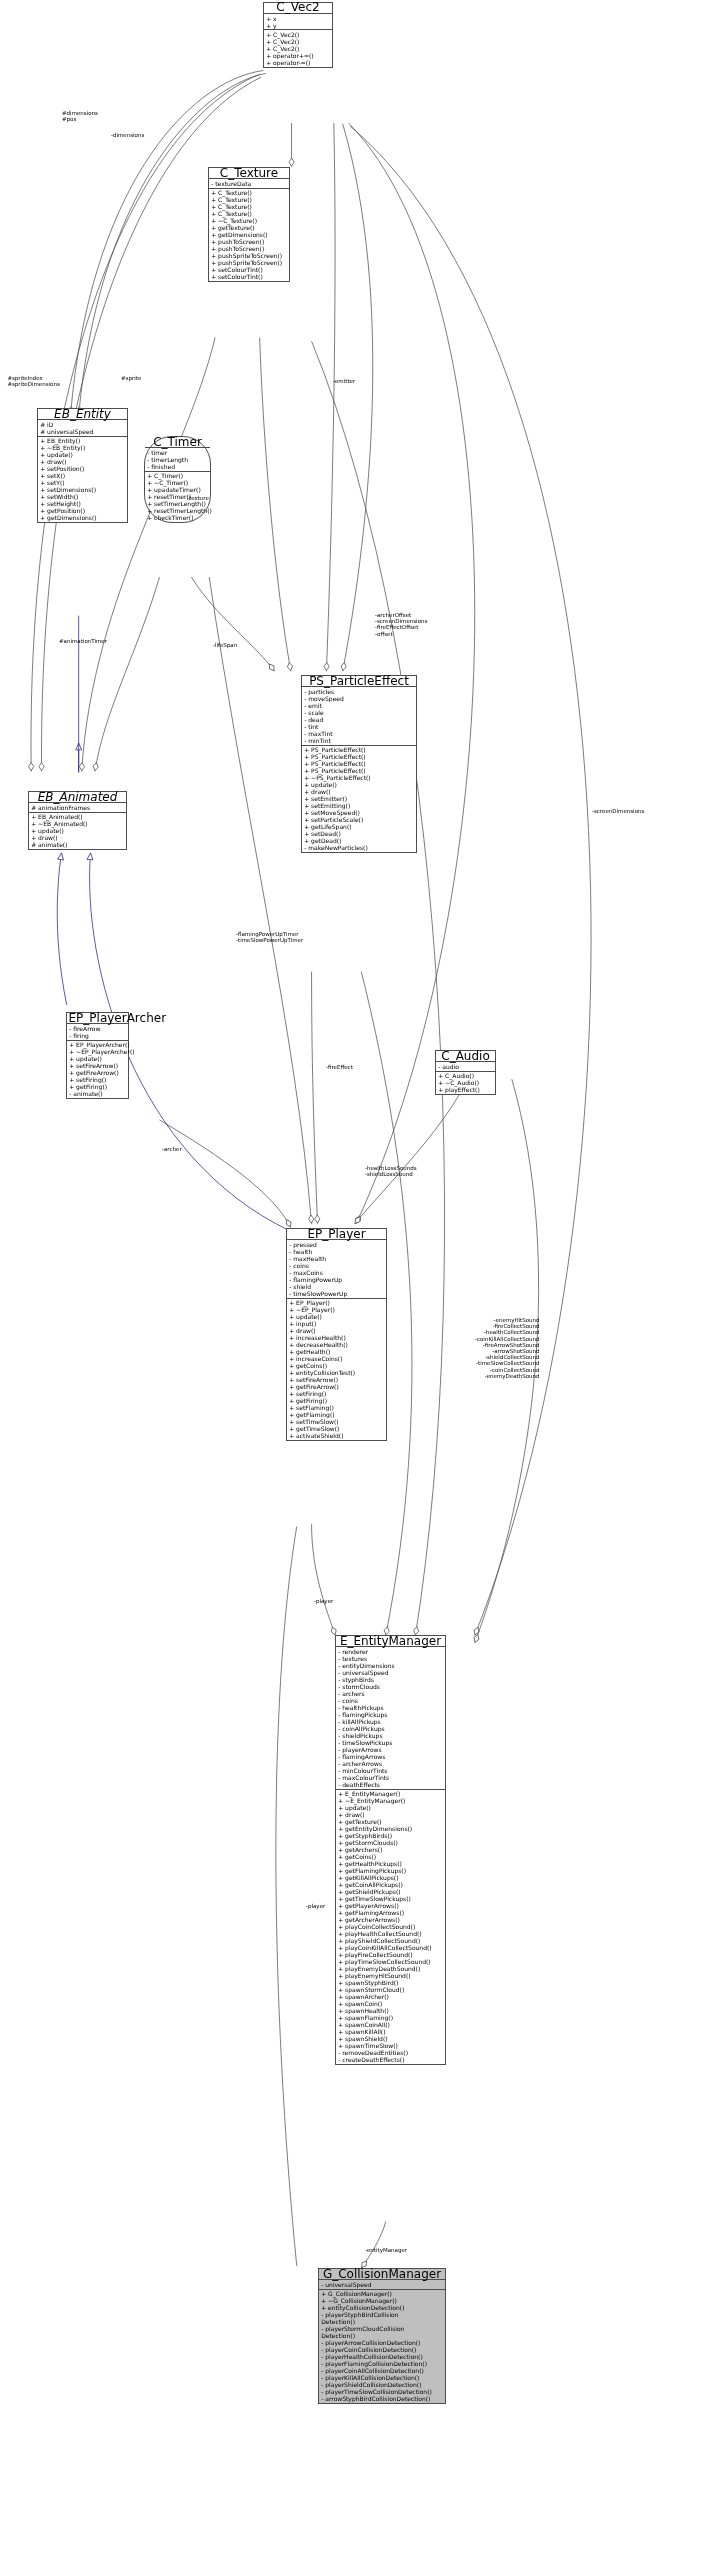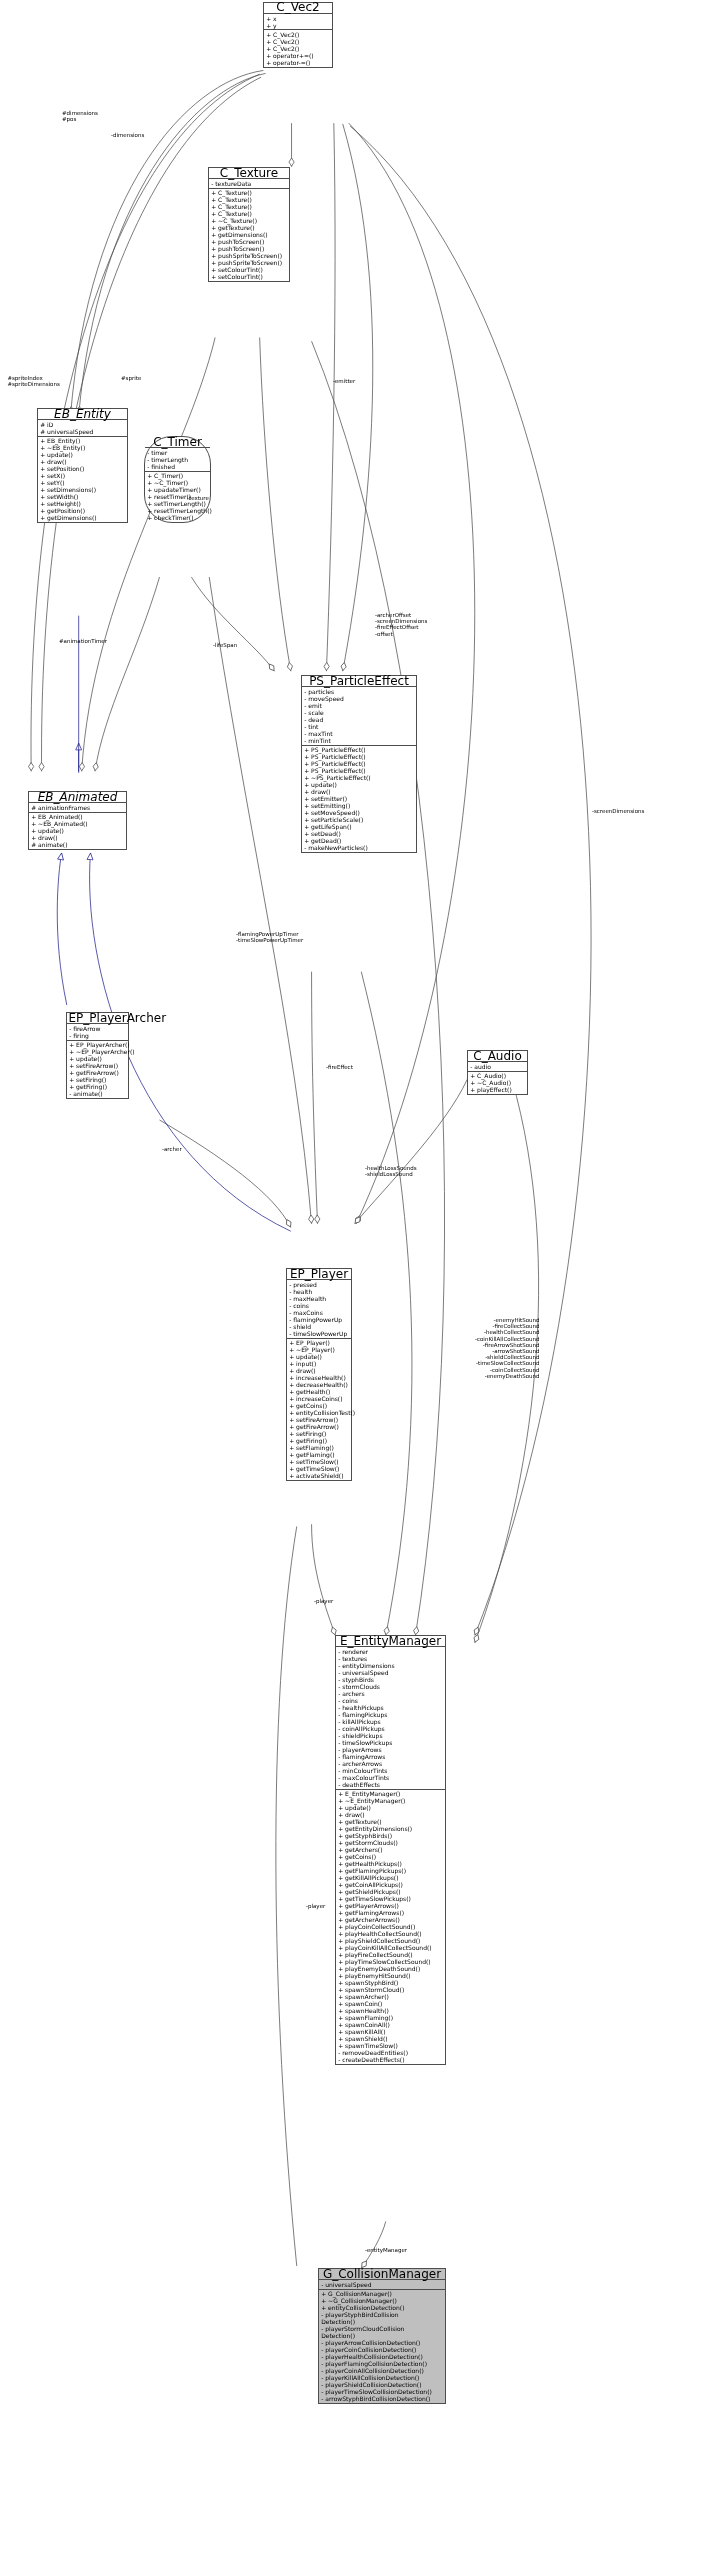--- a/index.html
+++ b/index.html
@@ -267,33 +267,33 @@
       <div class="row">+ ~EP_PlayerArcher()</div>
       <div class="row">+ update()</div>
       <div class="row">+ setFireArrow()</div>
       <div class="row">+ getFireArrow()</div>
       <div class="row">+ setFiring()</div>
       <div class="row">+ getFiring()</div>
       <div class="row">- animate()</div>
     </div>
   </div>
 
-  <div class="umlbox" style="left:435px; top:1050px; width:61px;margin-left:32px;">
+  <div class="umlbox" style="left:435px; top:1050px; width:61px;">
     <div class="title">C_Audio</div>
     <div class="attrs">
       <div class="row">- audio</div>
     </div>
     <div class="ops">
       <div class="row">+ C_Audio()</div>
       <div class="row">+ ~C_Audio()</div>
       <div class="row">+ playEffect()</div>
     </div>
   </div>
 
-  <div class="umlbox" style="left:286px; top:1268px; width:66px;">
+  <div class="umlbox" style="left:286px; top:1228px; width:101px;">
     <div class="title">EP_Player</div>
     <div class="attrs">
       <div class="row">- pressed</div>
       <div class="row">- health</div>
       <div class="row">- maxHealth</div>
       <div class="row">- coins</div>
       <div class="row">- maxCoins</div>
       <div class="row">- flamingPowerUp</div>
       <div class="row">- shield</div>
       <div class="row">- timeSlowPowerUp</div>

